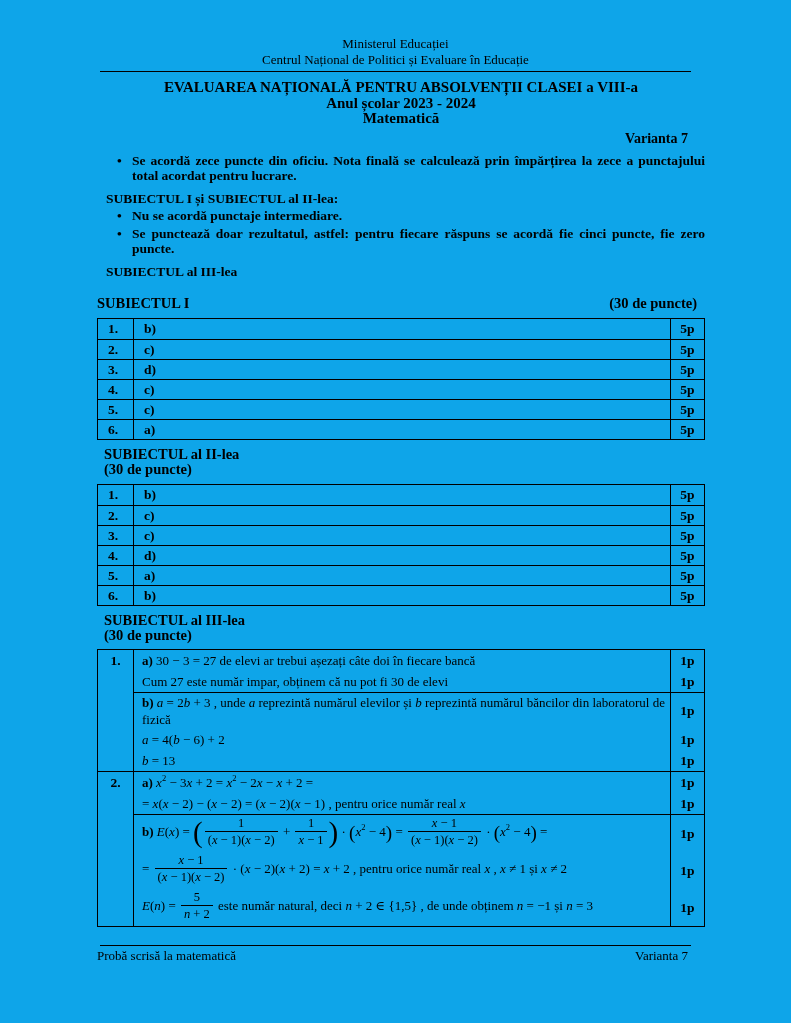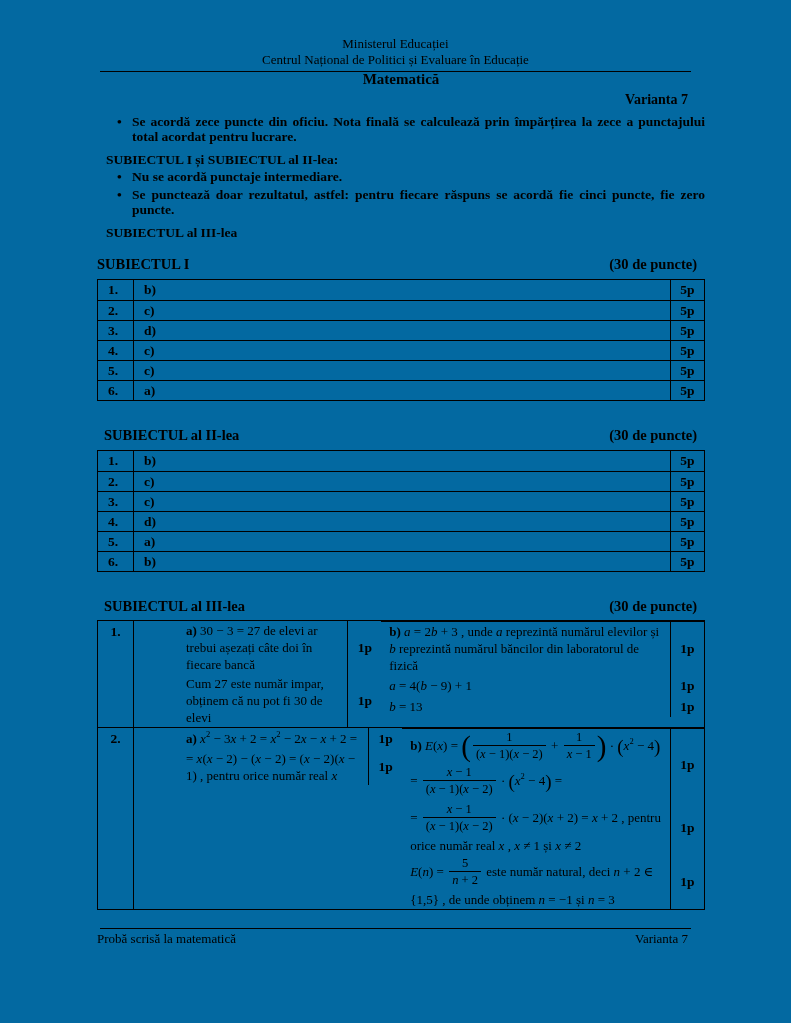--- a/index.html
+++ b/index.html
@@ -1,51 +1,51 @@
 <!DOCTYPE html>
 <html><head>
 <meta charset="utf-8">
 <style>
   html,body{margin:0;padding:0;background:#e8e8e8;}
   .page{
-    width:791px;height:1023px;background:#0369a1;color:#000;
+    width:791px;height:1023px;background:#0ea5e9;color:#000;
     font-family:"Liberation Serif","DejaVu Serif",serif;
     position:relative;overflow:hidden;margin:0 auto;
     box-sizing:border-box;padding-top:36px;
   }
   .content{margin-left:97px;width:608px;}
   
   .hdr-line{text-align:center;font-size:13px;line-height:16px;}
   .rule{border:none;border-top:1px solid #000;margin:3px 0 0 3px;width:591px;height:0;}
   .title{text-align:center;font-weight:bold;font-size:15px;line-height:15.5px;}
   .title-first{margin-top:8px;}
   .variant-line{text-align:right;font-weight:bold;font-size:14px;line-height:15px;margin-top:4px;padding-right:17px;}
   .barem-title{text-align:center;font-weight:bold;font-size:15.5px;line-height:17px;margin-top:4px;}
   
   .instructions{margin-top:7px;font-weight:bold;font-size:13.5px;}
   .bullet-item{position:relative;padding-left:35px;text-align:justify;line-height:15.5px;margin-top:2px;}
   .bullet-item::before{content:"\2022";position:absolute;left:20px;top:0;}
   .instr-subhead{padding-left:9px;line-height:15.5px;margin-top:7px;}
   
   .sec-heading{display:flex;justify-content:space-between;font-weight:bold;font-size:14.5px;line-height:15px;padding-right:8px;}
   .sec-heading.sh1{margin-top:17px;}
-  .sec-heading.shn{margin-top:27px;padding-left:7px;}
+  .sec-heading.shn{margin-top:7px;padding-left:7px;flex-direction:column;}
   
   .ans-table{margin-top:7px;border:1px solid #000;width:608px;box-sizing:border-box;}
   .t-row{display:flex;height:20px;box-sizing:border-box;}
   .t-row + .t-row{border-top:1px solid #000;}
   .t-num{width:36px;border-right:1px solid #000;box-sizing:border-box;font-weight:bold;font-size:13.5px;display:flex;align-items:center;padding-left:10px;}
   .t-ans{flex:1;font-weight:bold;font-size:13.5px;display:flex;align-items:center;padding-left:10px;}
   .t-pts{width:34px;border-left:1px solid #000;box-sizing:border-box;font-weight:bold;font-size:13.5px;display:flex;align-items:center;justify-content:center;}
   
   .sol-table{margin-top:6px;border:1px solid #000;width:608px;box-sizing:border-box;}
   .s3-row{display:flex;}
   .s3-row + .s3-row{border-top:1px solid #000;}
   .s3-num{width:36px;border-right:1px solid #000;box-sizing:border-box;font-weight:bold;font-size:13.5px;text-align:center;padding-top:3px;}
-  .s3-body{flex:1;display:flex;flex-direction:row;min-width:0;margin-left:44px;}
+  .s3-body{flex:1;display:flex;flex-direction:column;min-width:0;}
   .s3-sub + .s3-sub{border-top:1px solid #000;}
   .s3-line{display:flex;align-items:stretch;}
   .s3-lc{flex:1;min-width:0;padding:1px 2px 1px 8px;font-size:13px;line-height:17px;min-height:19px;display:block;align-content:center;}
   .s3-pts{width:34px;border-left:1px solid #000;box-sizing:border-box;font-weight:bold;font-size:13.5px;display:flex;align-items:center;justify-content:center;flex:none;}
   .it{font-style:italic;}
   .bd{font-weight:bold;}
   .sp{font-size:8.5px;vertical-align:6px;line-height:0;}
   .fr{display:inline-block;vertical-align:middle;text-align:center;line-height:14px;font-size:12.5px;margin:2px 2px;position:relative;top:-2px;}
   .fr-n{display:block;border-bottom:1px solid #000;padding:0 3px 1px;}
   .fr-d{display:block;padding:1px 3px 0;}
@@ -56,20 +56,22 @@
   .f-row{display:flex;justify-content:space-between;font-size:13px;line-height:15.5px;margin-top:2px;padding-right:17px;}
 </style>
 </head>
 <body>
 
 <div class="page">
   <div class="hdr-line">Ministerul Educației</div>
   <div class="hdr-line">Centrul Național de Politici și Evaluare în Educație</div>
   <div class="content">
     <hr class="rule">
+    <div class="title title-first">EVALUAREA NAȚIONALĂ PENTRU ABSOLVENȚII CLASEI a VIII-a</div>
+    <div class="title">Anul școlar 2023 - 2024</div>
     <div class="title">Matematică</div>
     <div class="variant-line">Varianta 7</div>
 
     <div class="instructions">
       <div class="bullet-item">Se acordă zece puncte din oficiu. Nota finală se calculează prin împărțirea la zece a punctajului total acordat pentru lucrare.</div>
       <div class="instr-subhead">SUBIECTUL I și SUBIECTUL al II-lea:</div>
       <div class="bullet-item">Nu se acordă punctaje intermediare.</div>
       <div class="bullet-item">Se punctează doar rezultatul, astfel: pentru fiecare răspuns se acordă fie cinci puncte, fie zero puncte.</div>
       <div class="instr-subhead">SUBIECTUL al III-lea</div>
     </div>
@@ -165,21 +167,21 @@
                 <div class="s3-lc"><span>Cum  27  este număr impar, obținem că nu pot fi  30  de elevi</span></div>
                 <div class="s3-pts">1p</div>
               </div>
             </div>
             <div class="s3-sub">
               <div class="s3-line">
                 <div class="s3-lc"><span class="bd">b) </span><span class="it">a</span><span> = 2</span><span class="it">b</span><span> + 3 , unde  </span><span class="it">a</span><span>  reprezintă numărul elevilor și  </span><span class="it">b</span><span>  reprezintă numărul băncilor din laboratorul de fizică</span></div>
                 <div class="s3-pts">1p</div>
               </div>
               <div class="s3-line">
-                <div class="s3-lc"><span class="it">a</span><span> = 4(</span><span class="it">b</span><span> − 9) + 1</span></div>
+                <div class="s3-lc"><span class="it">a</span><span> = 4(</span><span class="it">b</span><span> − 6) + 2</span></div>
                 <div class="s3-pts">1p</div>
               </div>
               <div class="s3-line">
                 <div class="s3-lc"><span class="it">b</span><span> = 13</span></div>
                 <div class="s3-pts">1p</div>
               </div>
             </div>
           </div>
         </div>
         <div class="s3-row">

